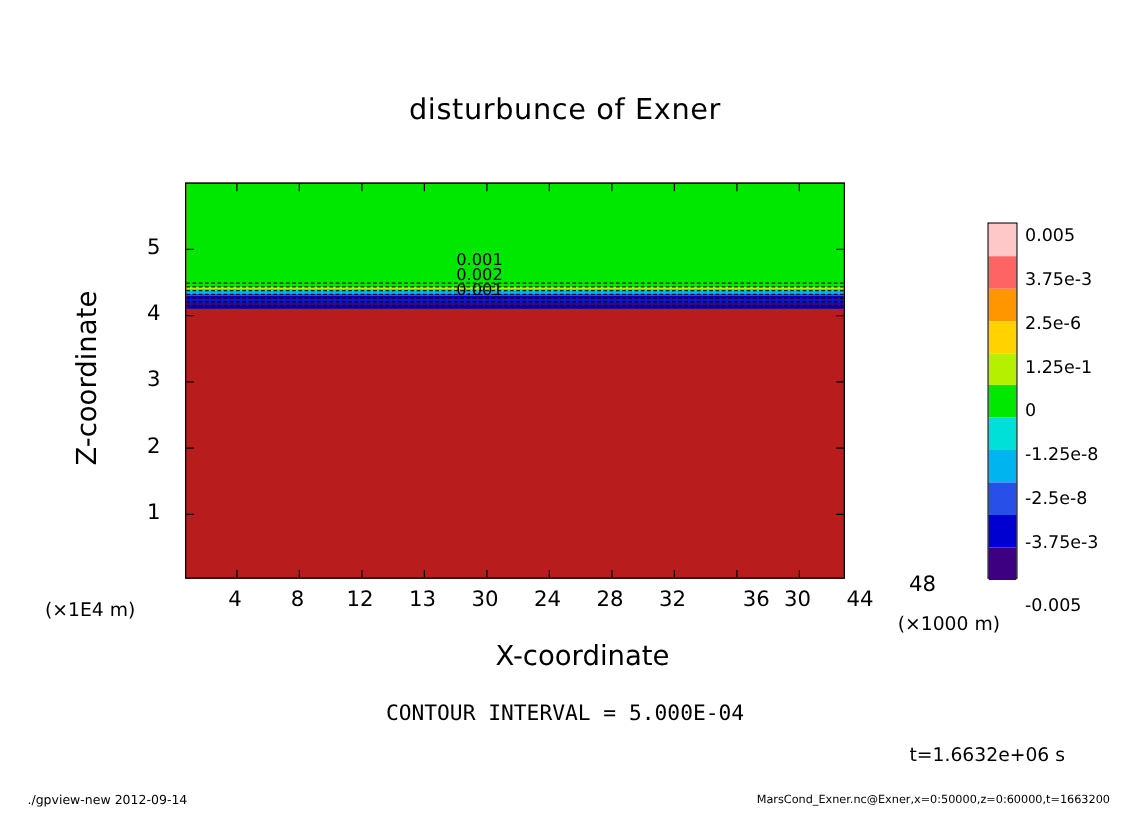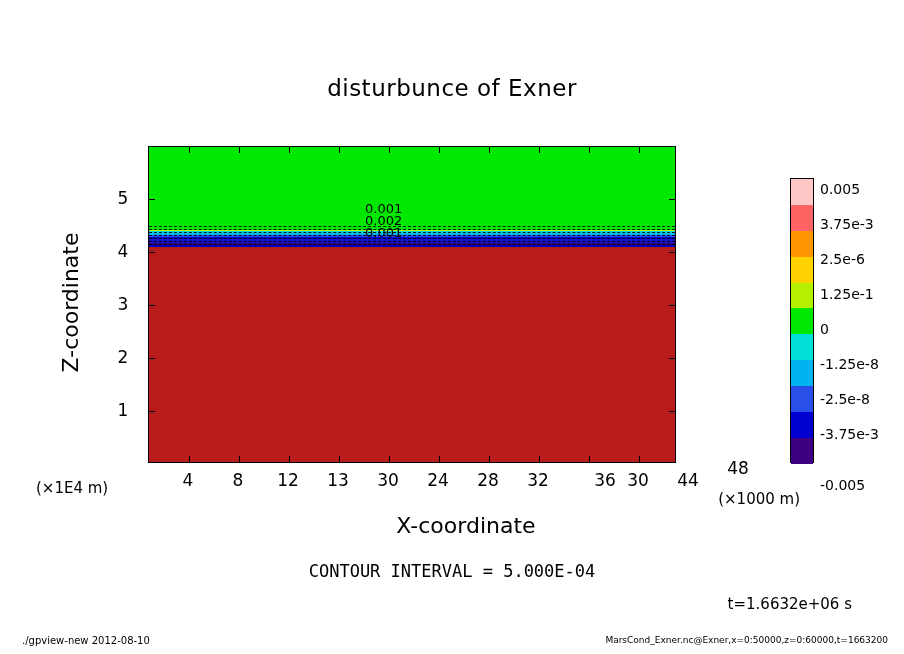--- a/index.html
+++ b/index.html
@@ -227,14 +227,14 @@
 <div class="abs cb-label" style="top:251px">2.5e-6</div>
 <div class="abs cb-label" style="top:286px">1.25e-1</div>
 <div class="abs cb-label" style="top:321px">0</div>
 <div class="abs cb-label" style="top:356px">-1.25e-8</div>
 <div class="abs cb-label" style="top:391px">-2.5e-8</div>
 <div class="abs cb-label" style="top:426px">-3.75e-3</div>
 <div class="abs cb-label" style="top:477px">-0.005</div>
 
 <div class="abs" id="contour-interval">CONTOUR INTERVAL = 5.000E-04</div>
 <div class="abs" id="time-stamp">t=1.6632e+06 s</div>
-<div class="abs" id="footer-left">./gpview-new   2012-08-10</div>
+<div class="abs" id="footer-left">./gpview-new   2012-09-14</div>
 <div class="abs" id="footer-right">MarsCond_Exner.nc@Exner,x=0:50000,z=0:60000,t=1663200</div>
 
 </body></html>

